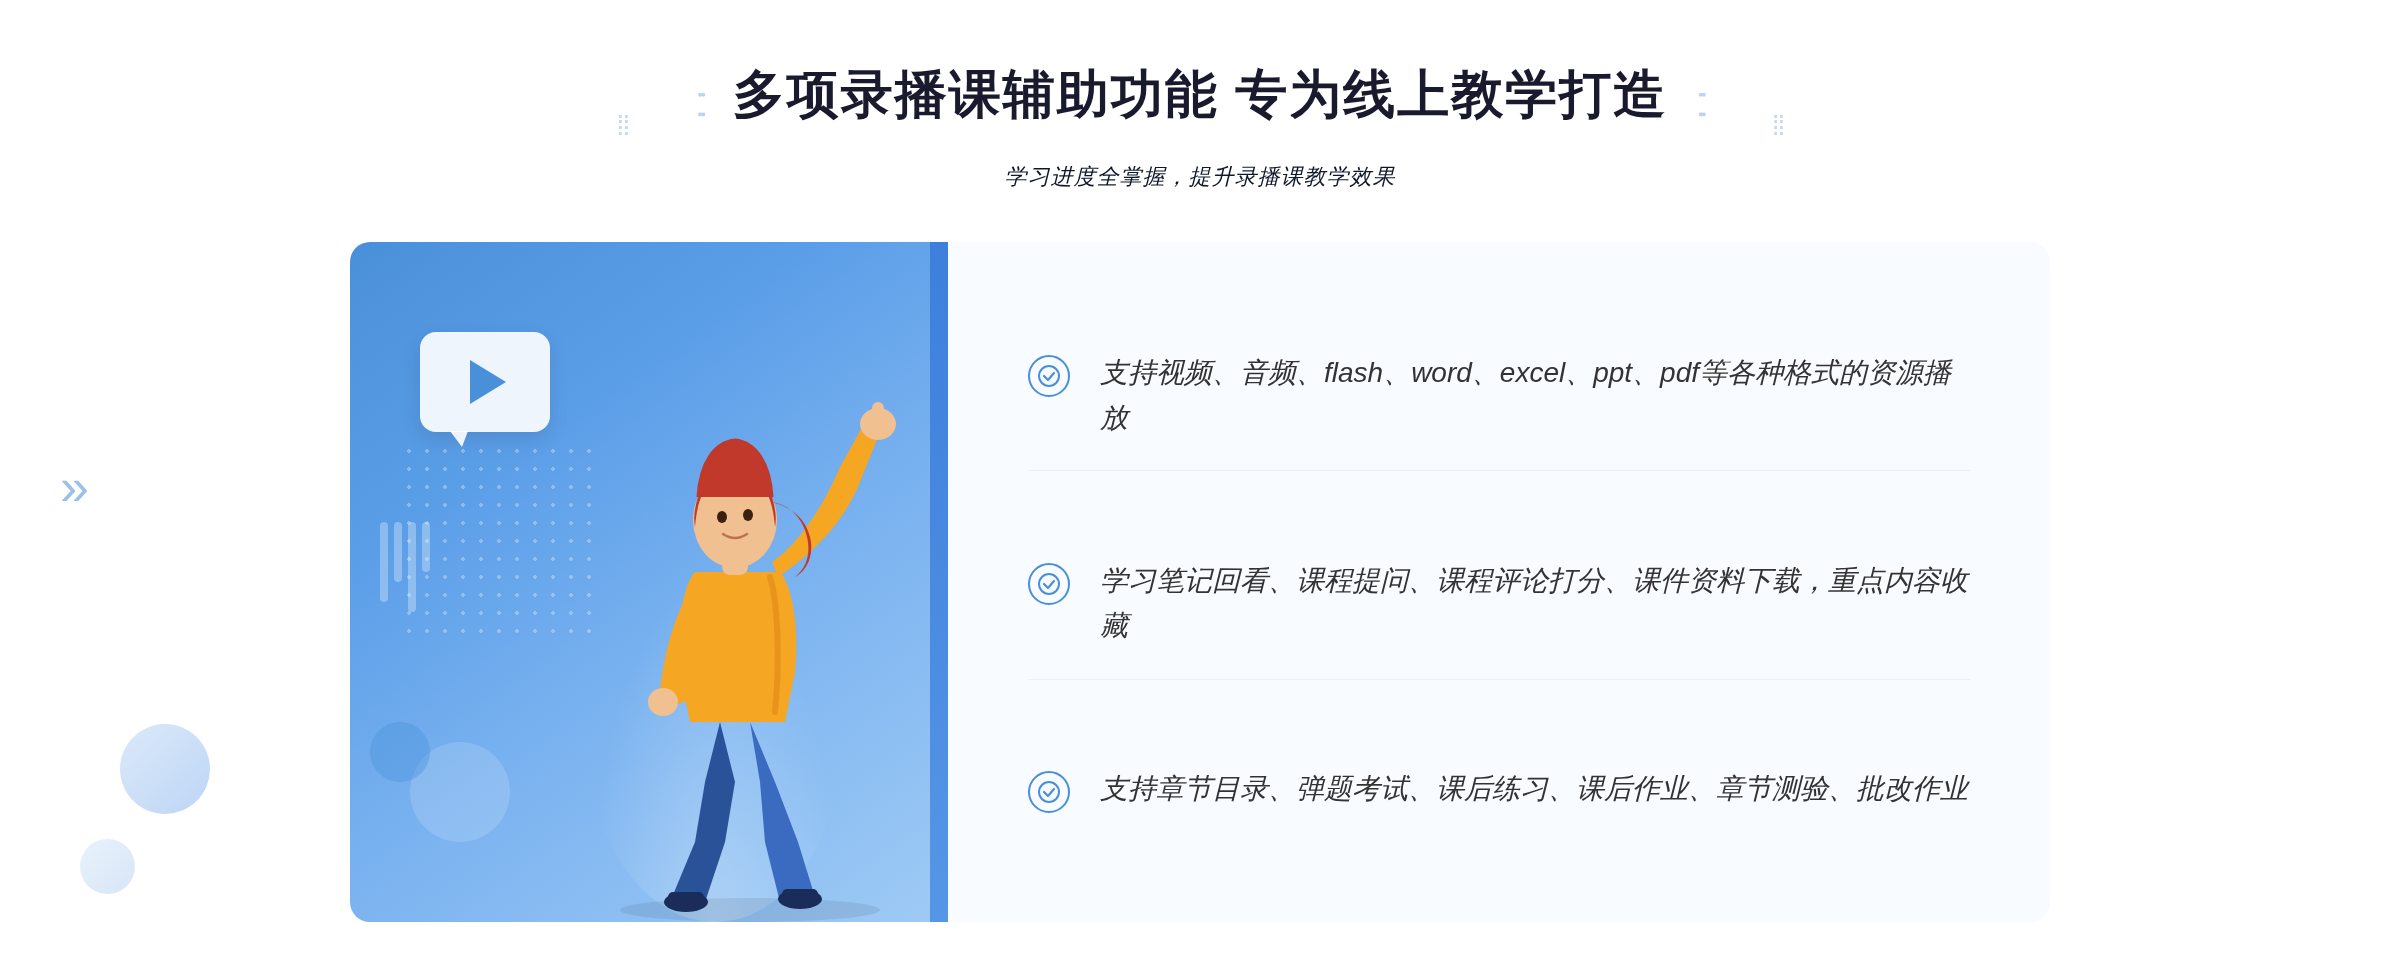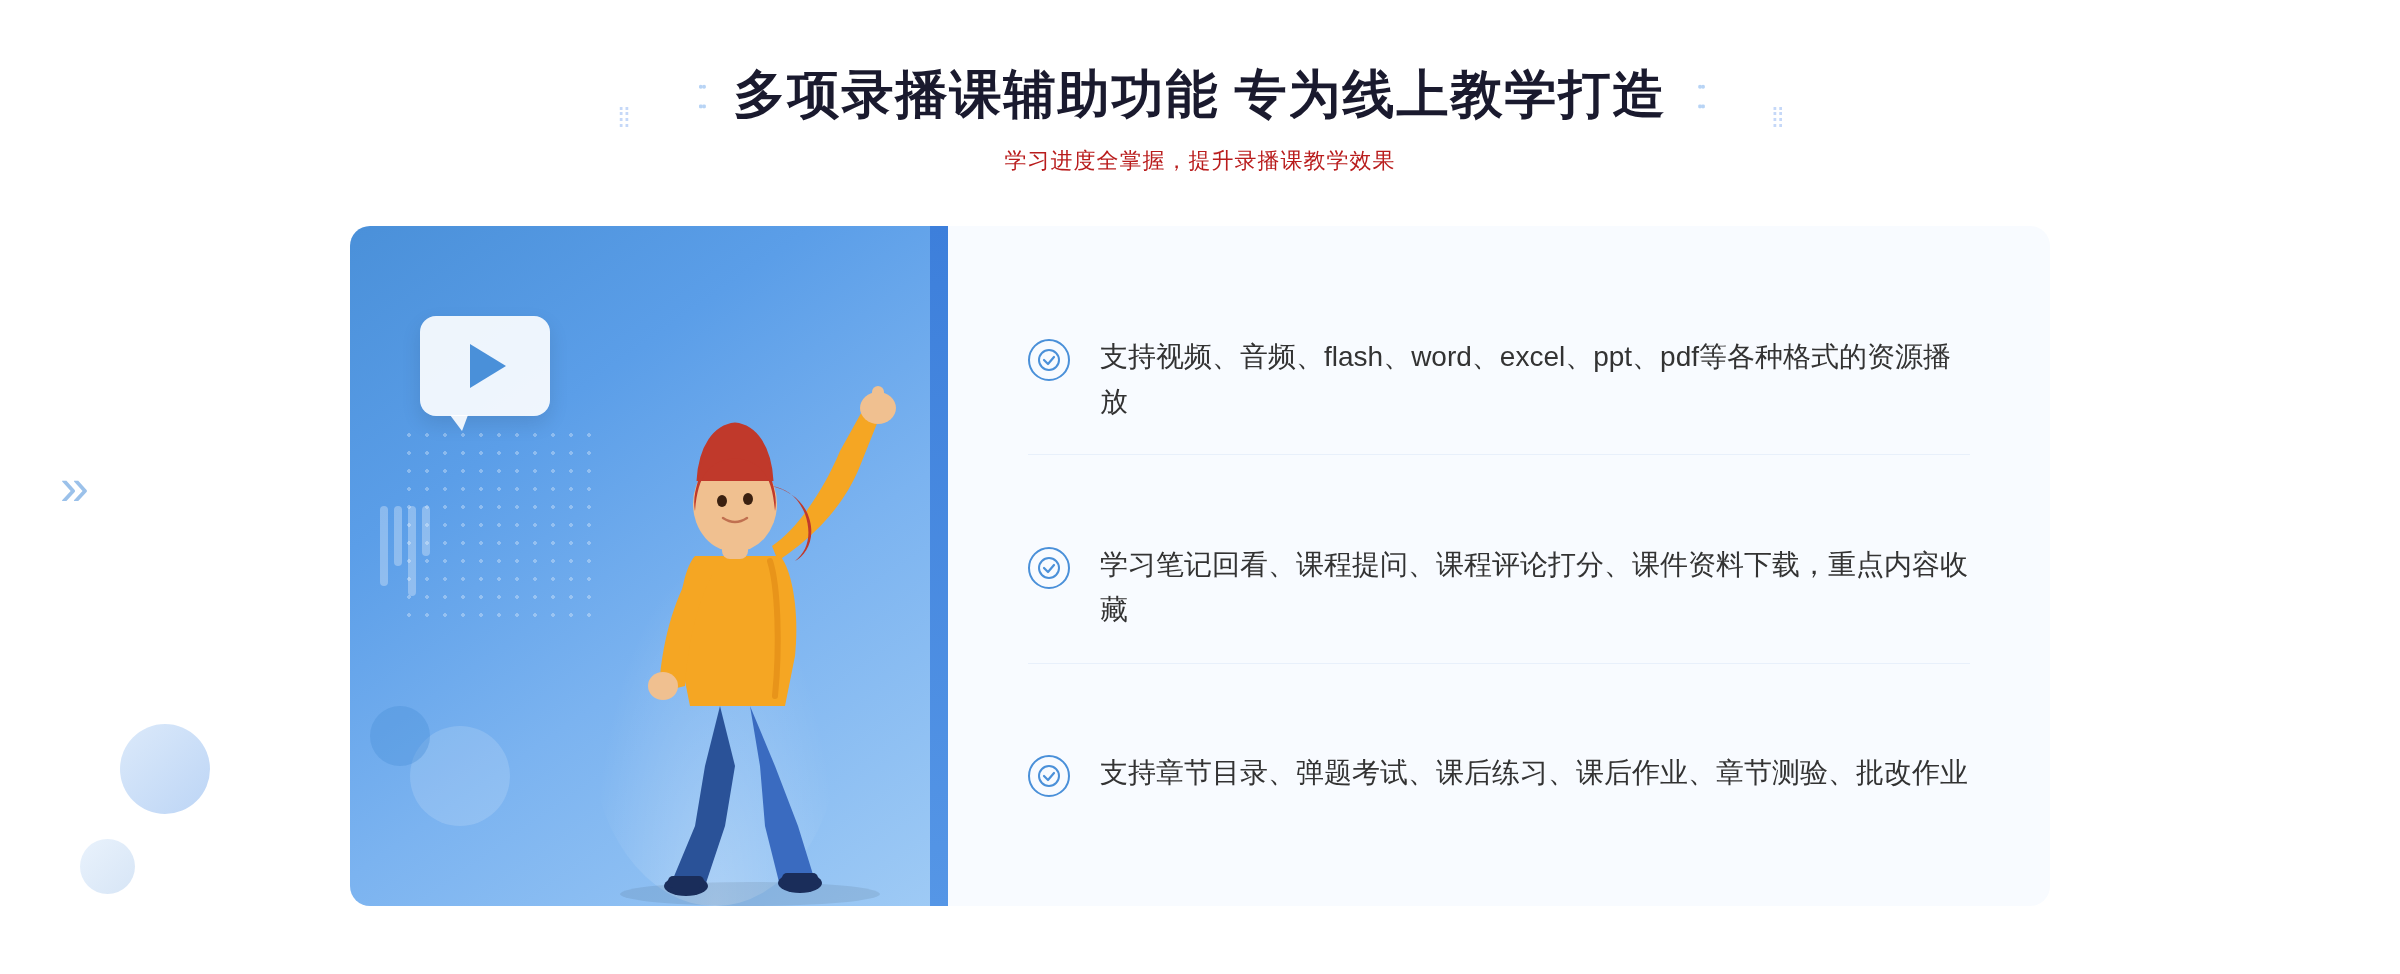--- a/index.html
+++ b/index.html
@@ -51,28 +51,29 @@
 
     .header-section::after {
       right: -80px;
     }
 
     .main-title {
       font-size: 52px;
       font-weight: 700;
       color: #1a1a2e;
       letter-spacing: 2px;
-      font-family: Liberation Serif, serif;
+      margin-bottom: 16px;
     }
 
     .sub-title {
       font-size: 22px;
-      color: #b91c1c;
+      color: #0f172a;
       font-weight: 400;
       letter-spacing: 1px;
+      font-style: italic;
     }
 
     
     .content-area {
       display: flex;
       align-items: stretch;
       width: 1700px;
       position: relative;
     }
 
@@ -214,20 +215,21 @@
       display: flex;
       flex-direction: column;
       justify-content: space-around;
     }
 
     .feature-item {
       display: flex;
       align-items: flex-start;
       padding: 30px 0;
       border-bottom: 1px solid #e8f0fb;
+      font-style: italic;
     }
 
     .feature-item:last-child {
       border-bottom: none;
     }
 
     .check-icon {
       width: 42px;
       height: 42px;
       flex-shrink: 0;

